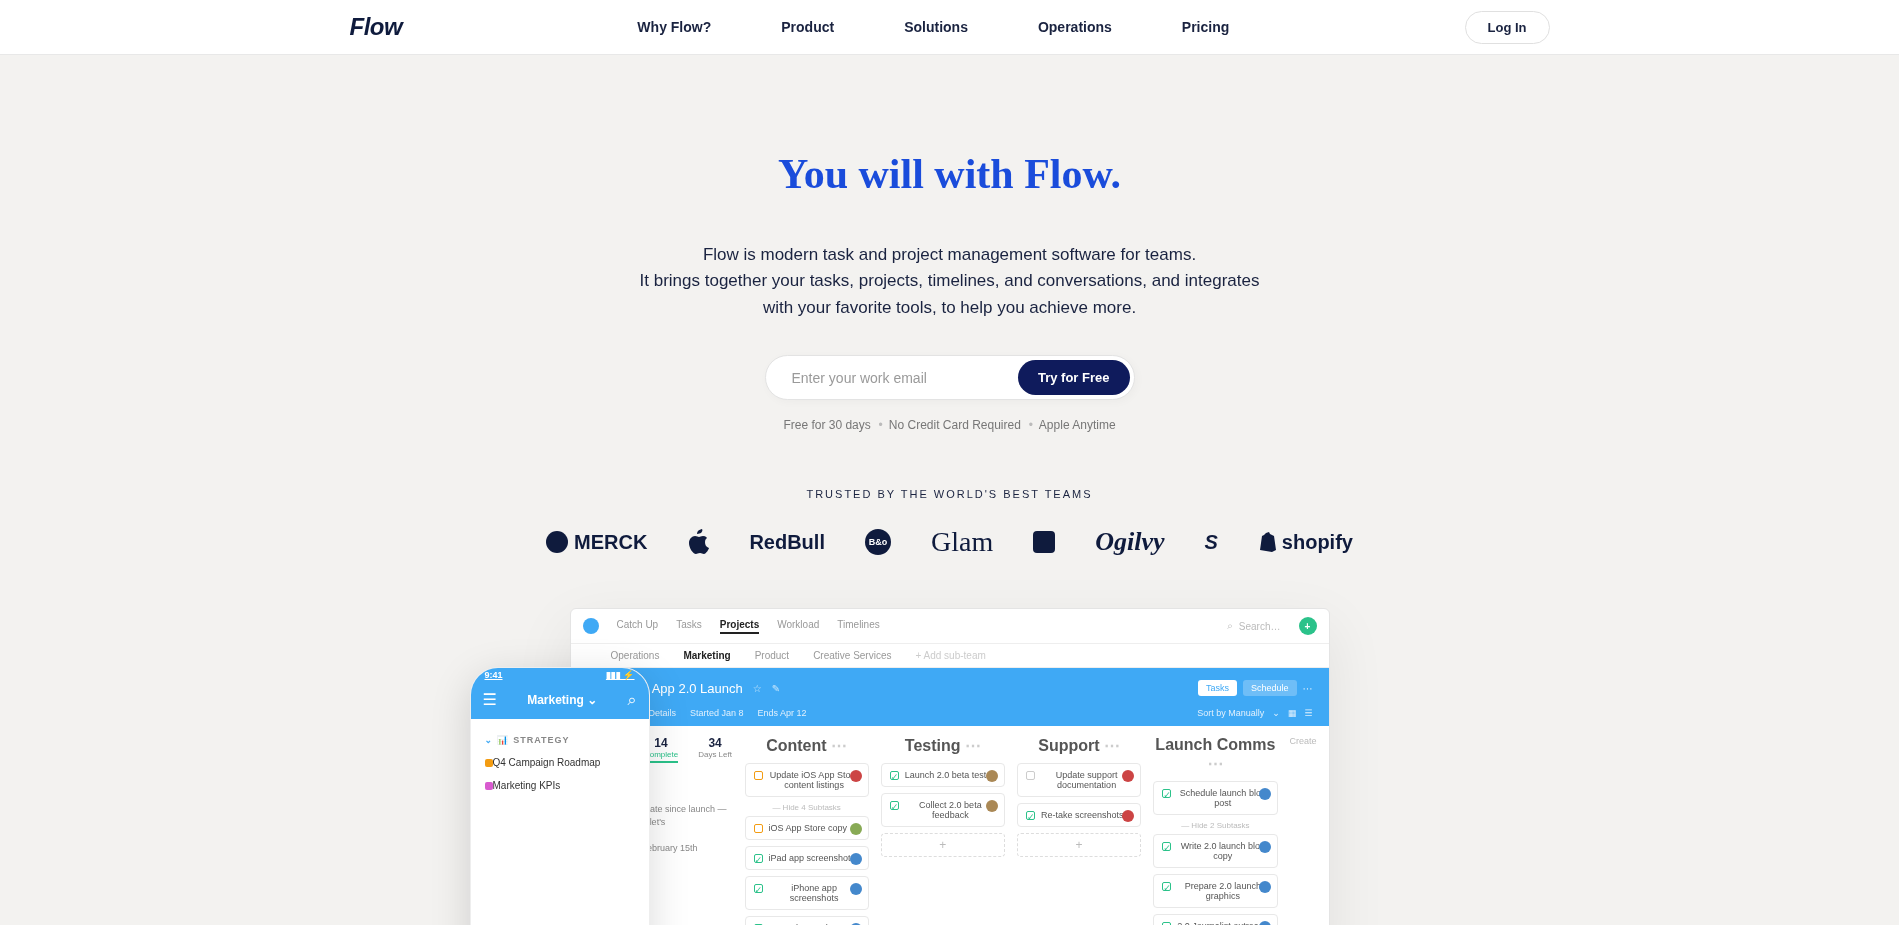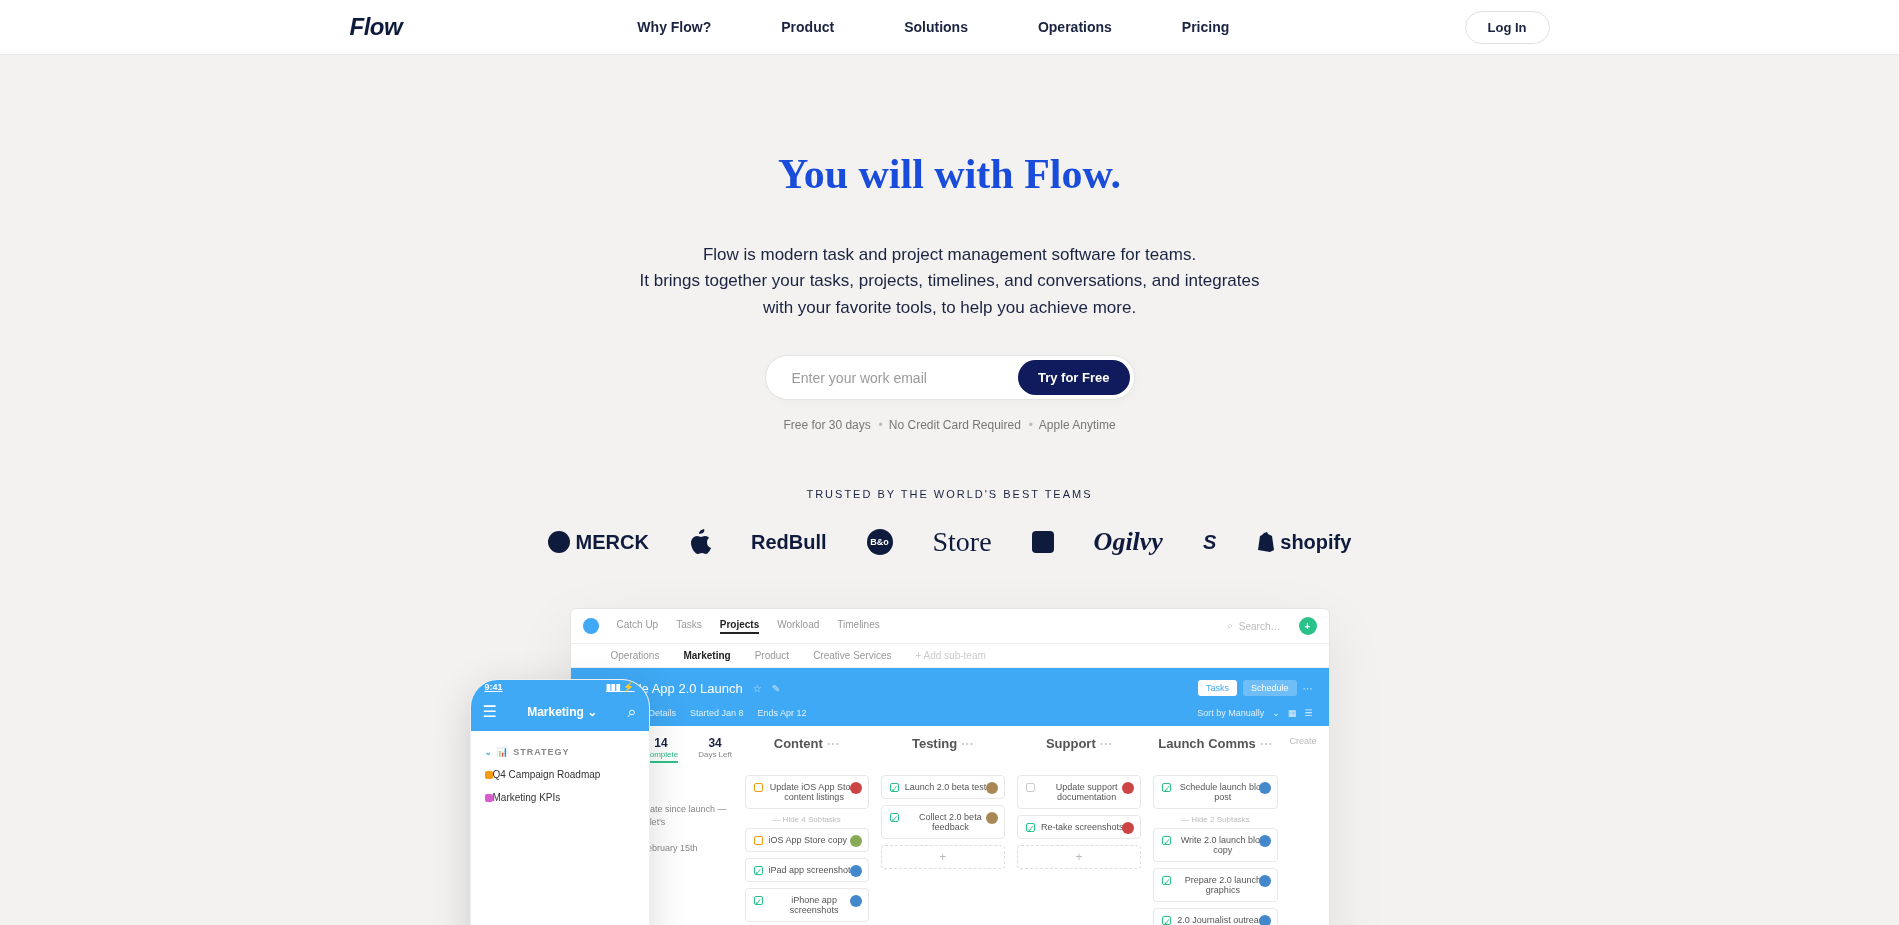--- a/index.html
+++ b/index.html
@@ -56,21 +56,21 @@
 .stats { display: flex; gap: 20px; text-align: center; margin-bottom: 12px; justify-content: center; }
 .stat .num { font-weight: 700; font-size: 12px; }
 .stat .lab { font-size: 8px; color: #888; }
 .stat.green .lab { color: #2bc28a; }
 .owner { display: flex; align-items: center; gap: 6px; margin: 10px 0; }
 .owner .av { width: 18px; height: 18px; border-radius: 50%; background: #d44; }
 .owner-text { font-size: 9px; color: #888; }
 .desc-text { font-size: 9px; color: #888; line-height: 1.4; }
 
 .kcol { flex: 1; min-width: 0; }
-.kcol-title { font-size: 13px; color: #555; font-weight: 600; margin-bottom: 24px; }
+.kcol-title { font-size: 16px; color: #555; font-weight: 600; margin-bottom: 8px; }
 .kcard { background: #fff; border: 1px solid #e8e8e8; border-radius: 4px; padding: 6px 8px; margin-bottom: 6px; display: flex; align-items: flex-start; gap: 6px; font-size: 9px; color: #555; position: relative; }
 .kcard .chk { width: 9px; height: 9px; border: 1px solid #ccc; border-radius: 2px; flex-shrink: 0; margin-top: 1px; }
 .kcard .chk.done { border-color: #2bc28a; color: #2bc28a; }
 .kcard .chk.orange { border-color: #f39c12; }
 .kcard .ava { width: 12px; height: 12px; border-radius: 50%; background: #7a5; position: absolute; right: 6px; top: 6px; }
 .kcard-add { text-align: center; color: #bbb; border: 1px dashed #ddd; border-radius: 4px; padding: 4px; font-size: 12px; }
 .ksub { font-size: 8px; color: #bbb; margin: 4px 0; }
 .create-col { font-size: 9px; color: #bbb; }
 
 .phone { position: absolute; left: -100px; bottom: -60px; width: 180px; height: 360px; background: #fff; border-radius: 28px; box-shadow: 0 10px 40px rgba(0,0,0,0.15); border: 1px solid #eee; overflow: hidden; }
@@ -129,21 +129,21 @@
         </div>
       <div class="brand">
           <svg width="22" height="26" viewBox="0 0 22 26">
             <path fill="#0f1b3d" d="M18 13c0-3 2-4 2-4s-1-2-4-2c-2 0-3 1-4 1s-2-1-4-1c-3 0-6 3-6 7 0 5 4 11 7 11 1 0 2-1 4-1s2 1 4 1c2 0 5-5 5-6-3-1-4-3-4-6zM14 4c1-1 2-3 1-4-1 0-3 1-4 2s-1 3-1 3c2 0 3-1 4-1z"></path>
           </svg>
         </div>
       <div class="brand" style="font-weight:800">RedBull</div>
       <div class="brand">
           <span class="circ" style="display:flex;align-items:center;justify-content:center;color:#fff;font-size:9px;width:26px;height:26px">B&amp;o</span>
         </div>
-      <div class="brand script">Store</div>
+      <div class="brand script">Glam</div>
       <div class="brand">
           <span class="circ" style="border-radius:4px"></span>
         </div>
       <div class="brand serif">Ogilvy</div>
       <div class="brand">
           <span style="font-weight:900;font-style:italic">S</span>
         </div>
       <div class="brand">
           <svg width="18" height="20" viewBox="0 0 18 20">
             <path fill="#0f1b3d" d="M14 3l-2-1-1-2-3 1-2 2-2 1-2 14 12 2 4-2-2-14-2-1z"></path>

